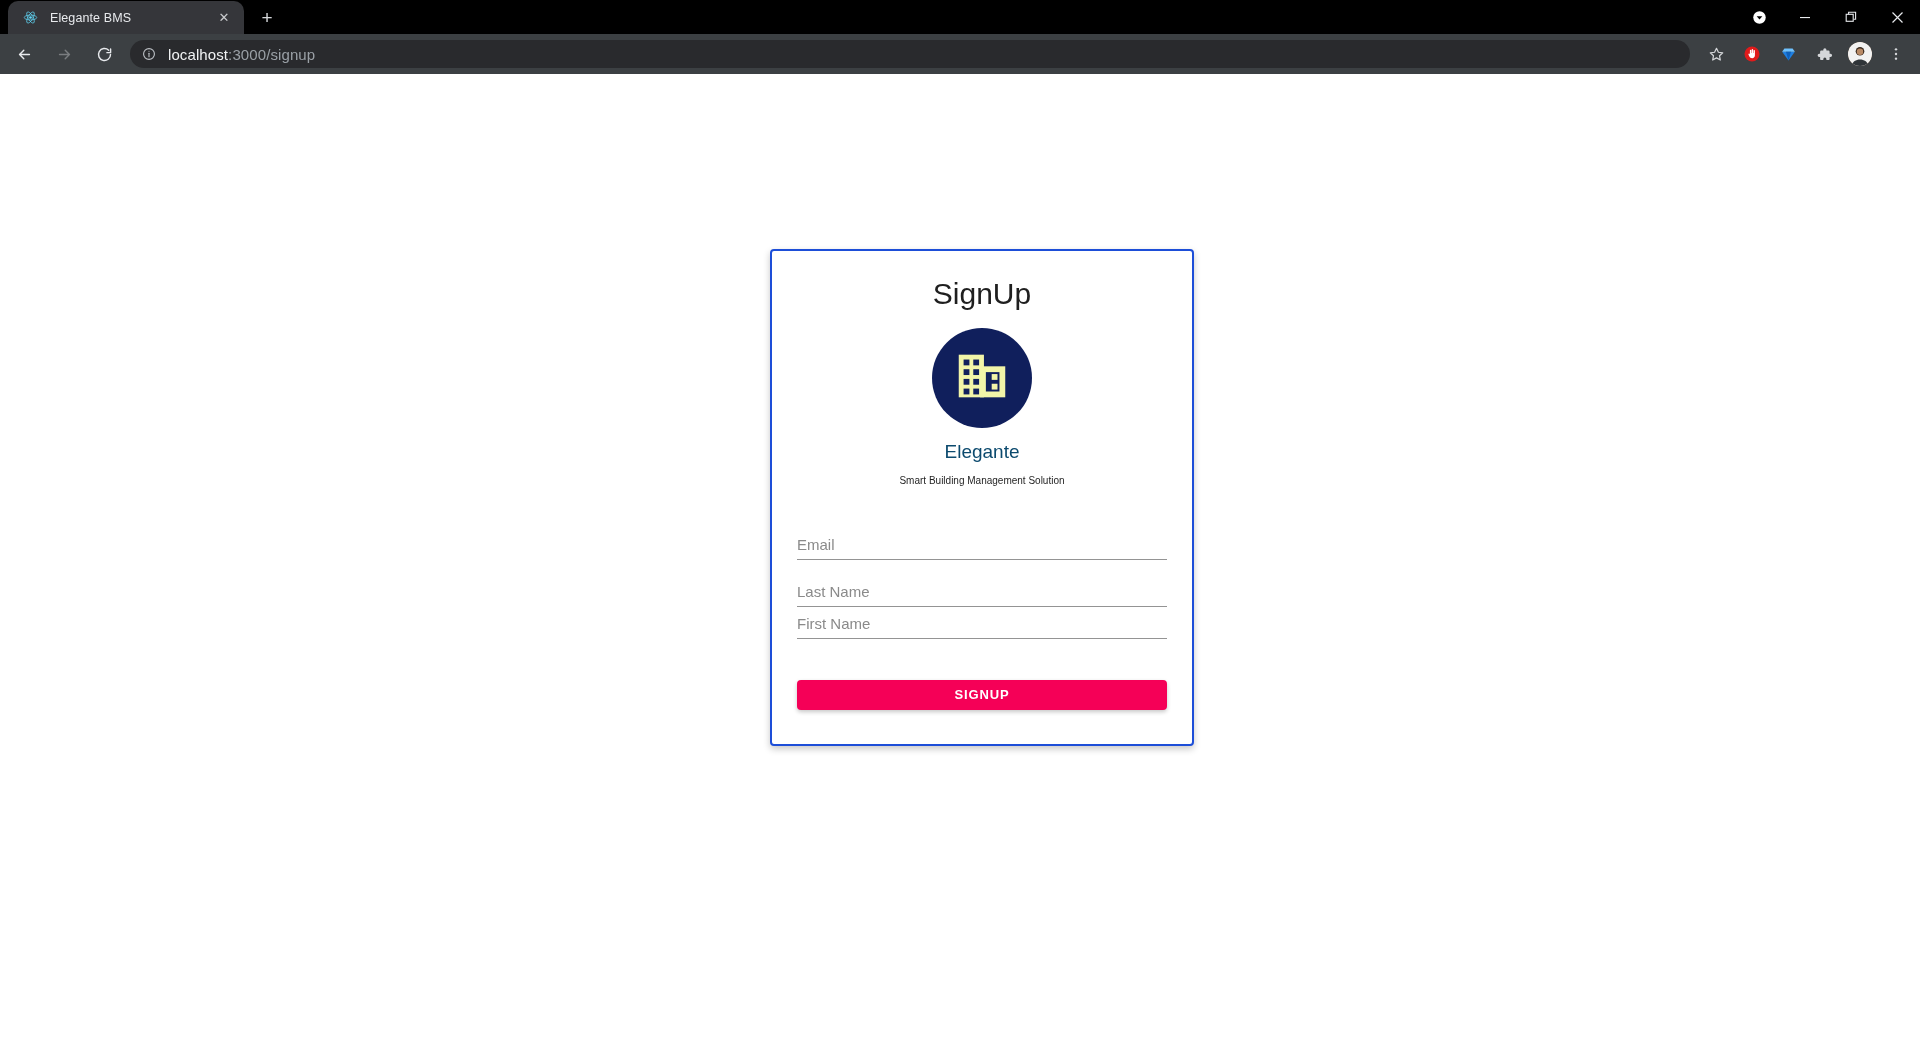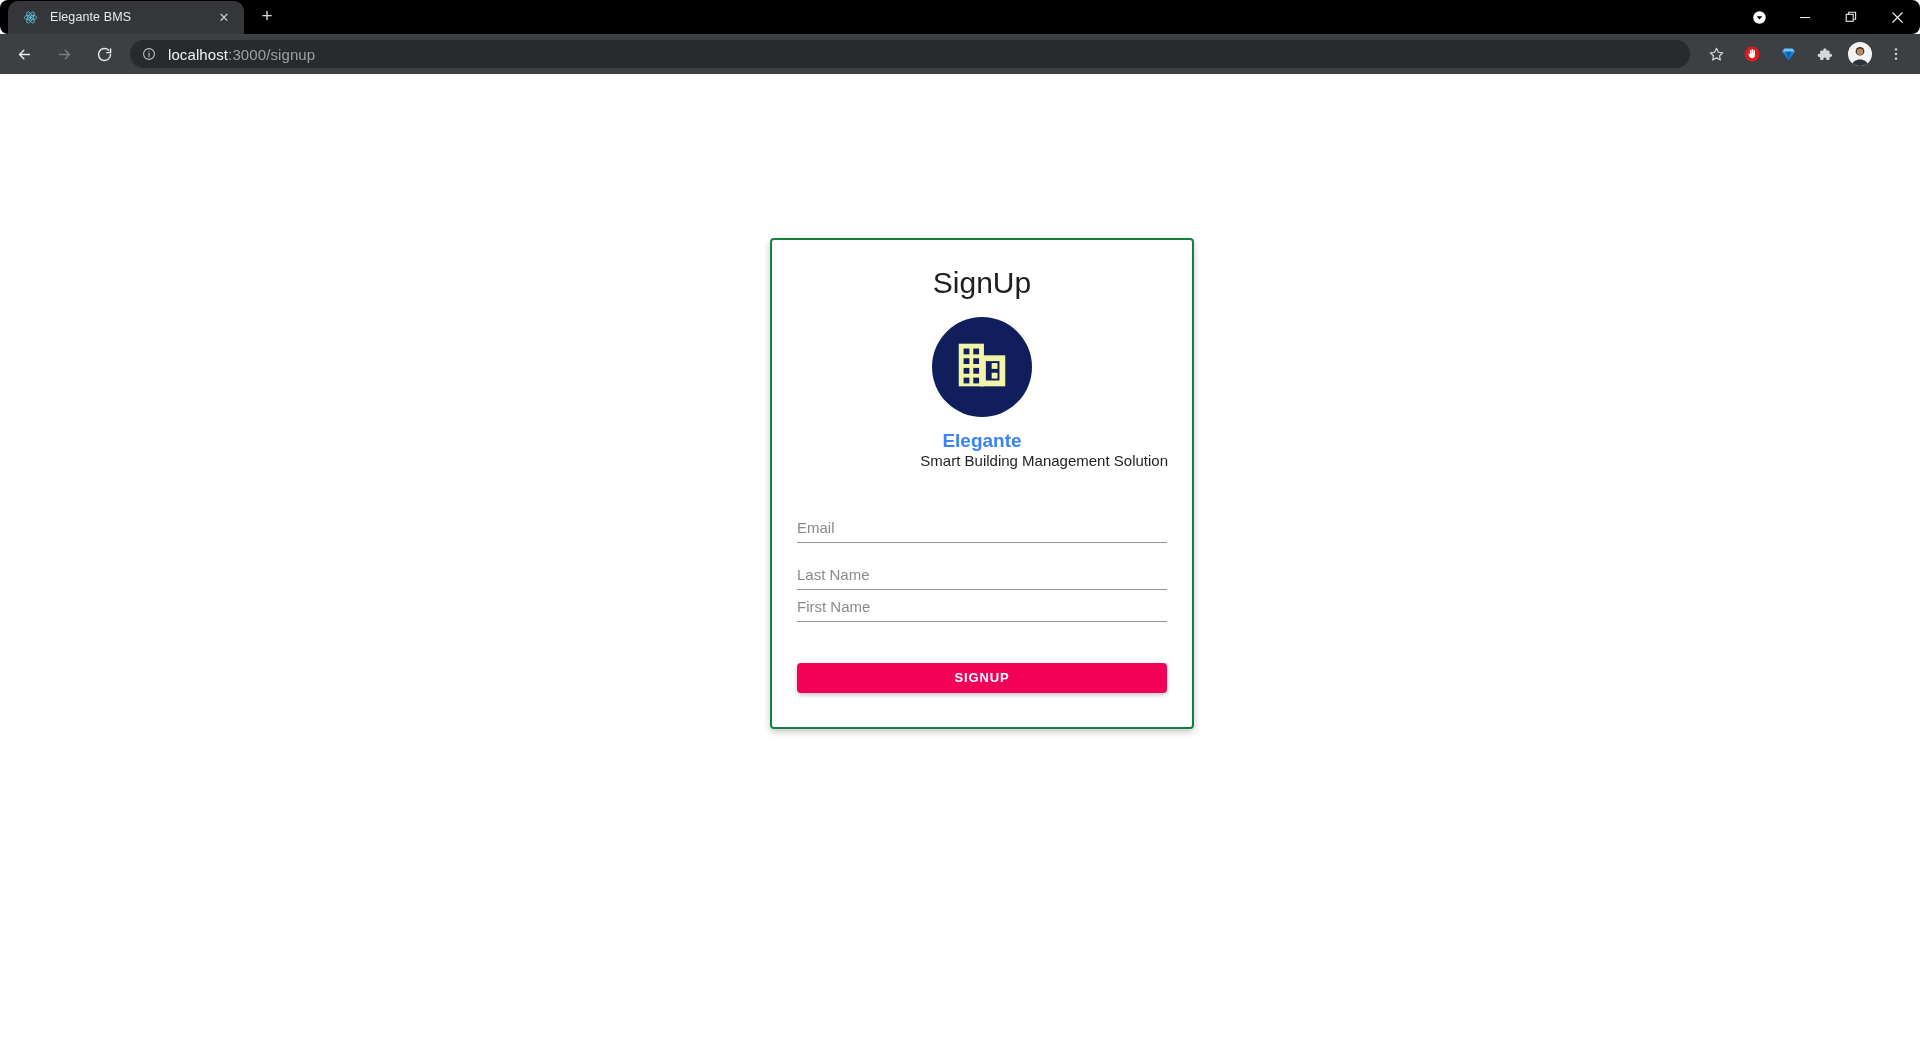--- a/index.html
+++ b/index.html
@@ -18,24 +18,23 @@
     height: 1044px;
     display: flex;
     flex-direction: column;
     background: #ffffff;
   }
 
   .tabstrip {
     height: 34px;
     background: #000000;
     display: flex;
-    align-items: center;
+    align-items: flex-end;
     position: relative;
     flex: 0 0 34px;
-    border-radius: 8px;
   }
 
   .tab {
     height: 33px;
     width: 236px;
     background: #35363a;
     border-radius: 10px 10px 0 0;
     display: flex;
     align-items: center;
     padding: 0 10px 0 14px;
@@ -192,24 +191,24 @@
   .viewport {
     flex: 1;
     background: #ffffff;
     position: relative;
     overflow: hidden;
   }
 
   .card {
     position: absolute;
     left: 770px;
-    top: 164px;
+    top: 175px;
     width: 424px;
     background: #ffffff;
-    border: 2px solid #15803d;
+    border: 2px solid #1d4ed8;
     border-radius: 4px;
     box-shadow: 0 3px 7px rgba(0,0,0,0.22);
     padding: 26px 24px 34px 24px;
   }
 
   .card-title {
     text-align: center;
     font-size: 30px;
     font-weight: 400;
     color: #1f1f1f;
@@ -229,32 +228,32 @@
     border-radius: 50%;
     background: #101f5c;
     display: flex;
     align-items: center;
     justify-content: center;
   }
 
   .brand-name {
     text-align: center;
     font-size: 19px;
-    font-weight: bold;
-    color: #3b82f6;
+    font-weight: normal;
+    color: #0c4a6e;
     line-height: 1.25;
     margin-top: 12px;
   }
 
   .brand-tagline {
-    text-align: right;
-    font-size: 15px;
+    text-align: center;
+    font-size: 10px;
     font-weight: 400;
     color: #1f1f1f;
-    margin-top: 0;
+    margin-top: 12px;
   }
 
   .form {
     margin-top: 42px;
     padding: 0 1px;
   }
 
   .field {
     position: relative;
     height: 32px;

